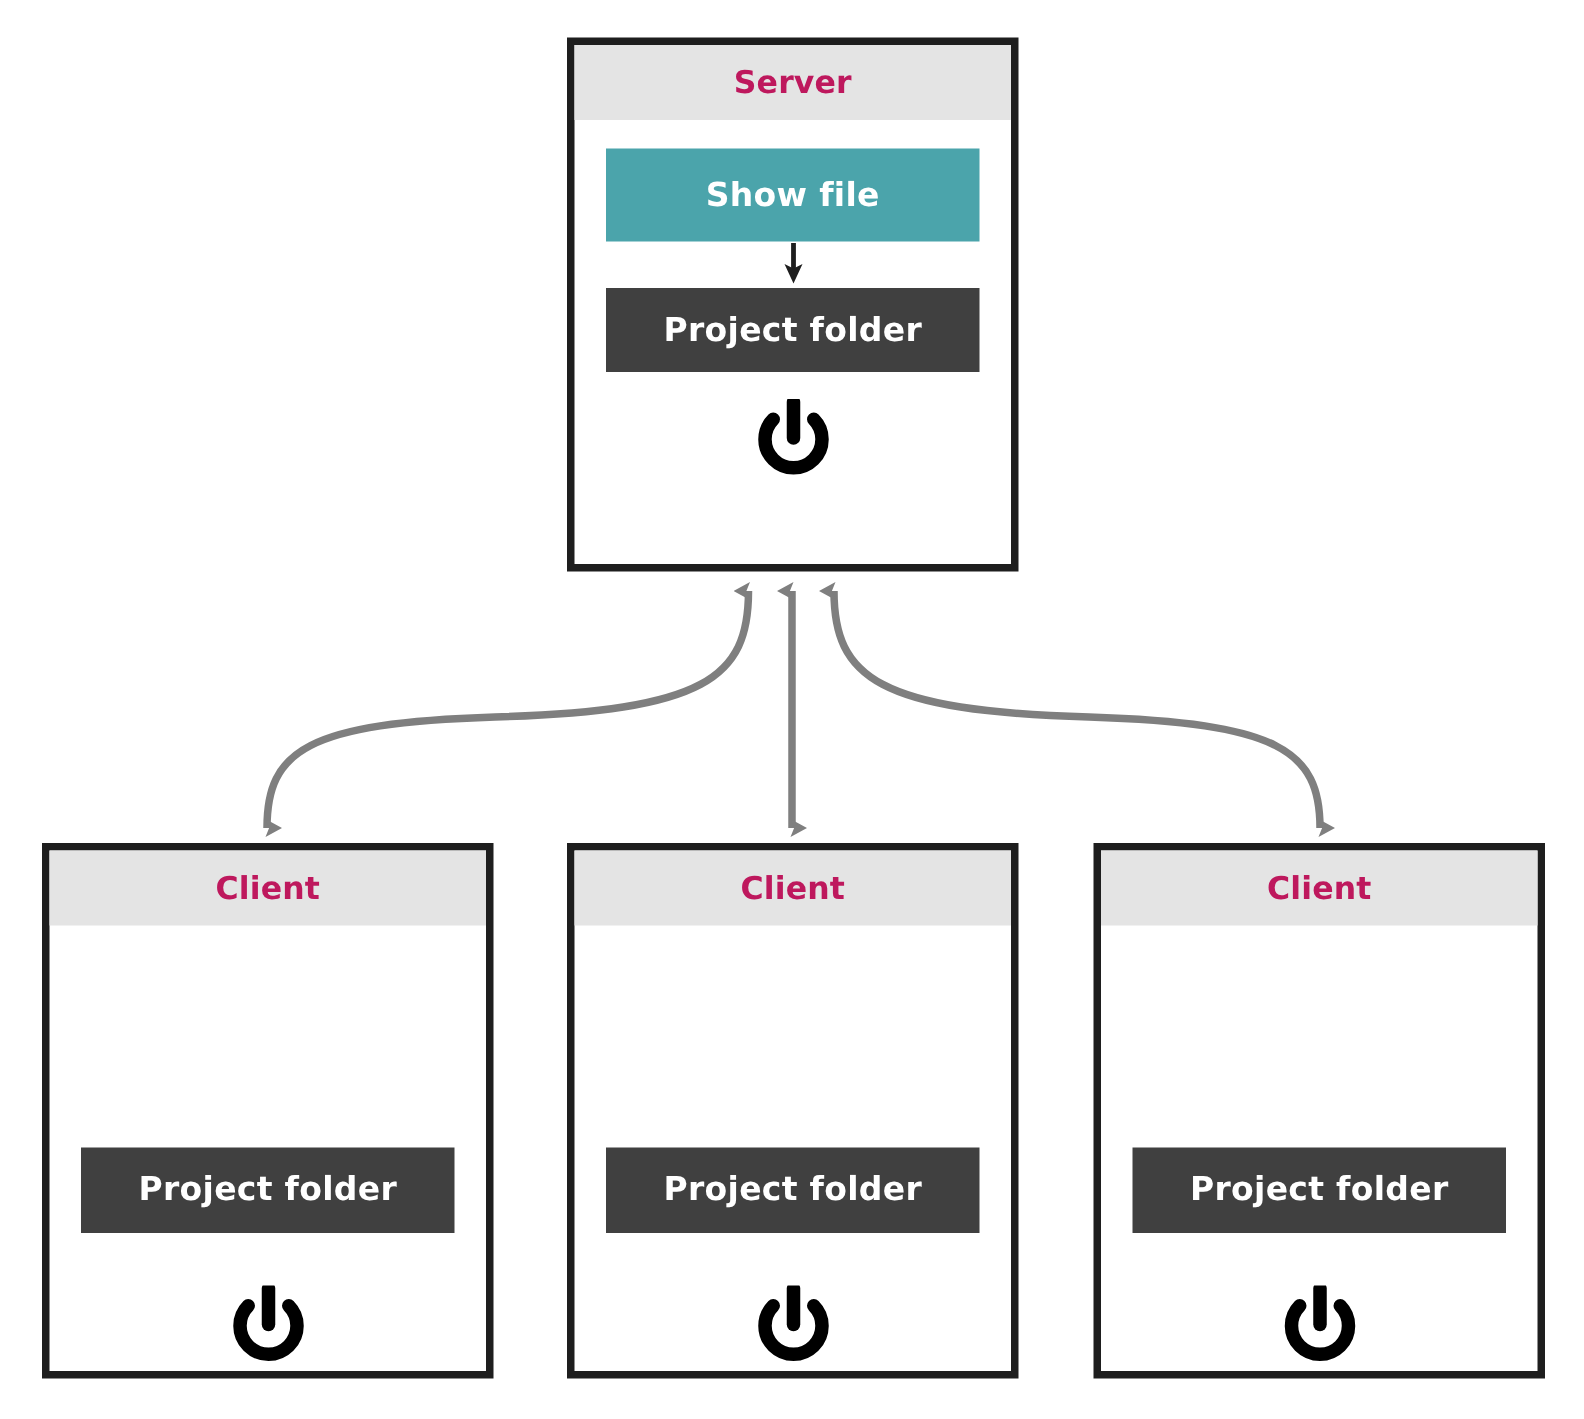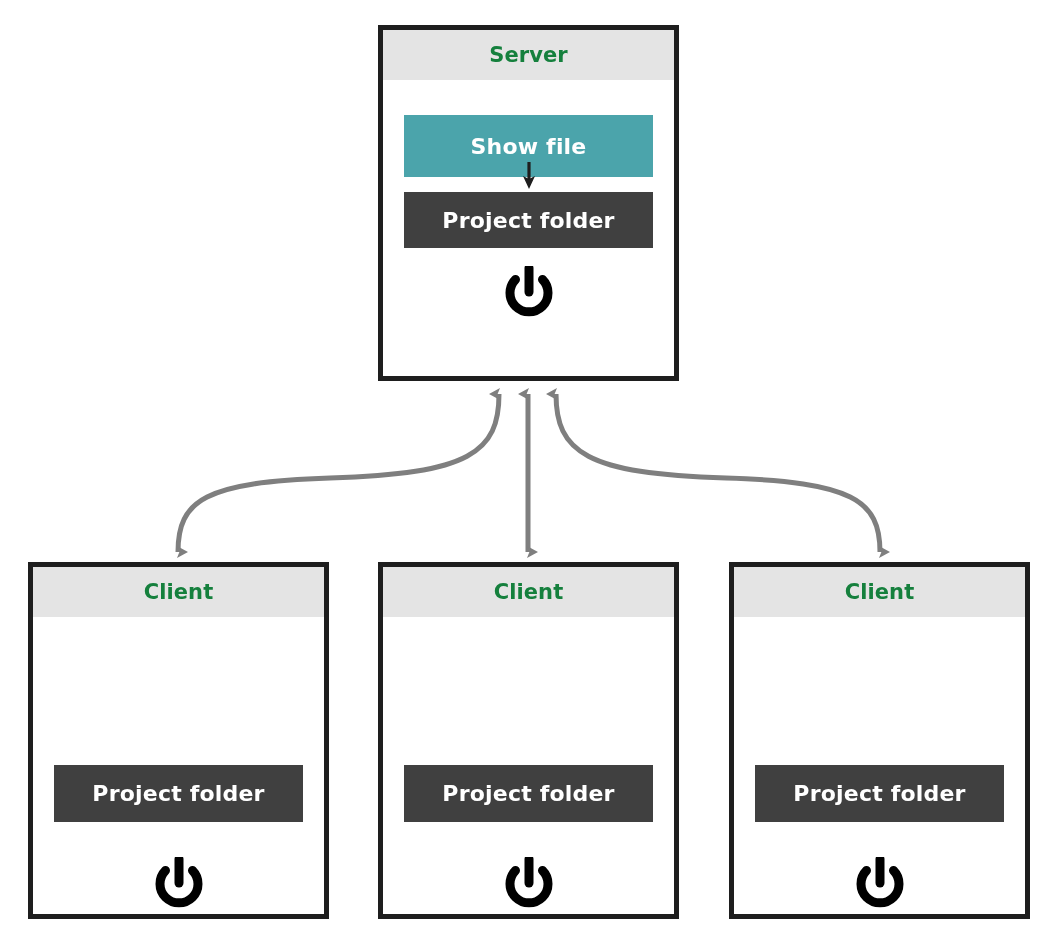--- a/index.html
+++ b/index.html
@@ -44,21 +44,21 @@
     flex-direction: column;
   }
 
   .node-header {
     background: #e4e4e4;
     height: 50px;
     flex: 0 0 50px;
     display: flex;
     align-items: center;
     justify-content: center;
-    color: #15803d;
+    color: #be185d;
     font-weight: bold;
     font-size: 21px;
     letter-spacing: 0.1px;
   }
 
   .node-body {
     position: relative;
     flex: 1 1 auto;
   }
 
@@ -67,21 +67,21 @@
     position: absolute;
     display: flex;
     align-items: center;
     justify-content: center;
     color: #ffffff;
     font-weight: bold;
     font-size: 22px;
     letter-spacing: 0.2px;
     box-sizing: border-box;
   }
-  .bar-teal { background: #4ba4ab; margin-top: 16px; }
+  .bar-teal { background: #4ba4ab; }
   .bar-orange { background: #404040; }
 
   
   .server-showfile {
     left: 21px;
     right: 21px;
     top: 19px;
     height: 62px;
   }
   .server-inner-arrow {

